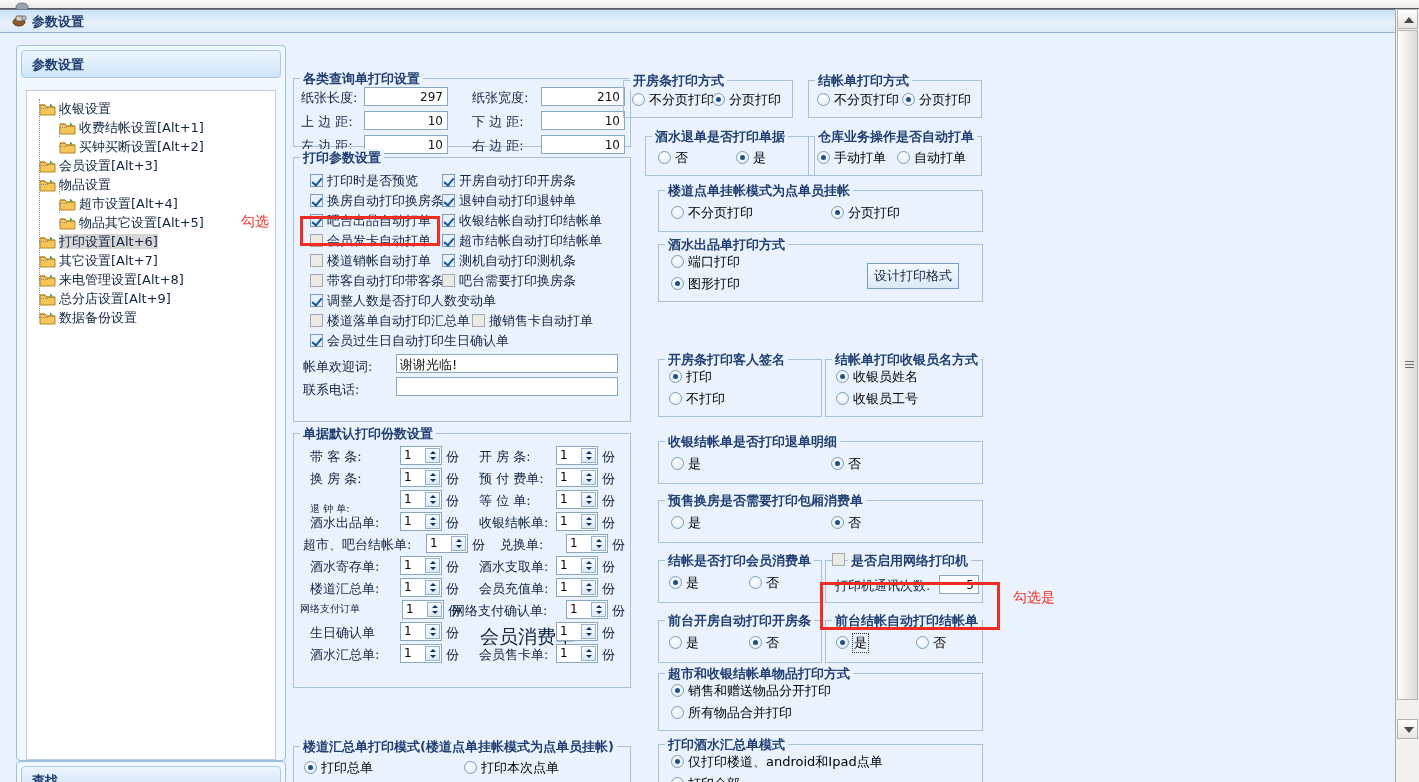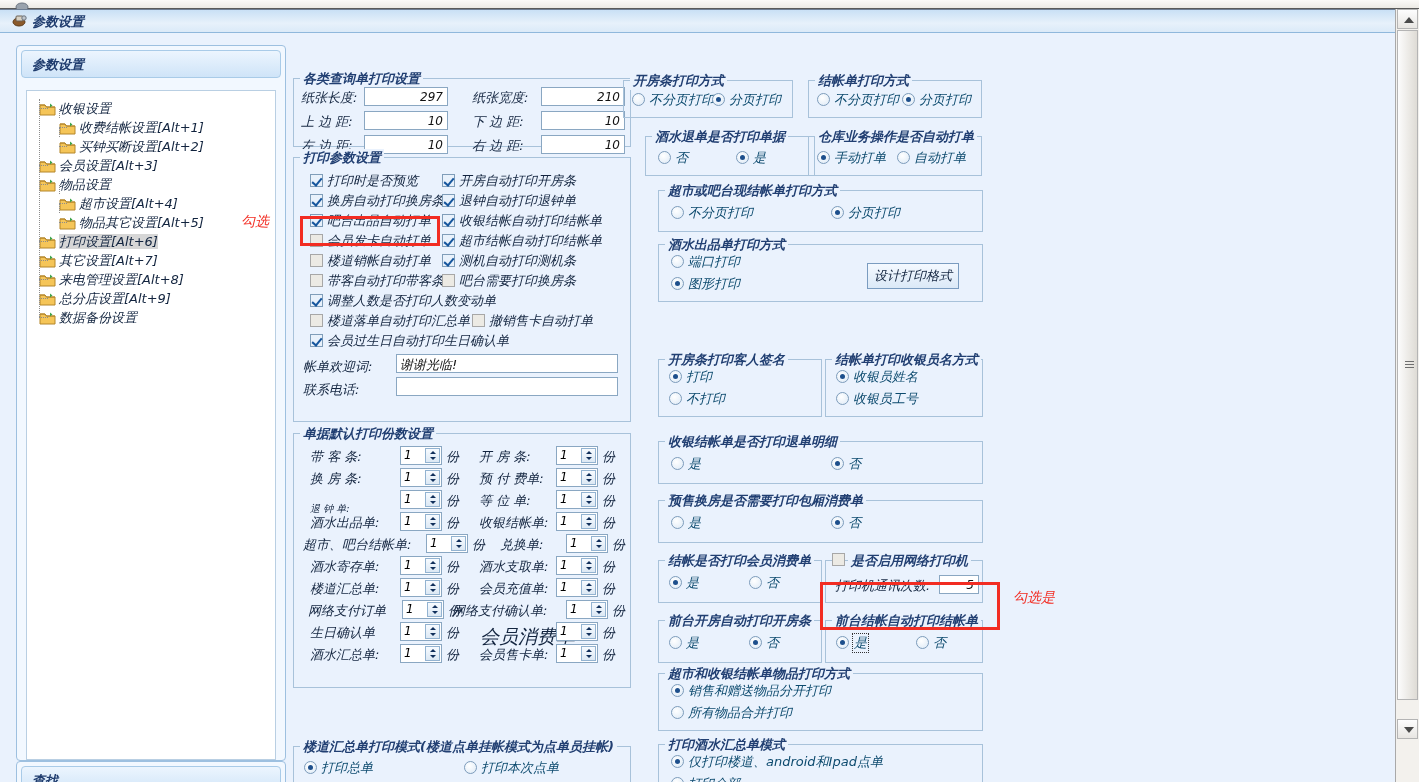--- a/index.html
+++ b/index.html
@@ -9,21 +9,21 @@
     font-family:"DejaVu Sans","Liberation Sans",sans-serif;
     font-size:12px;color:#16325c;
     position:relative;
   }
   
   #desktop{position:absolute;inset:0;background:#e9e6e0;}
   #winTop{position:absolute;left:0;top:0;width:1419px;height:8px;
       background:linear-gradient(#fbfaf8,#eceae5);border-bottom:1px solid #5a5a5a;}
   #winIcon{position:absolute;left:14px;top:0px;width:18px;height:14px;}
   #mainWin{position:absolute;left:0;top:9px;width:1396px;height:773px;background:#eef5fd;
-      border-top:1px solid #6f7f94;font-style:italic;}
+      border-top:1px solid #6f7f94;}
   #titleBar{position:absolute;left:0;top:0;width:1396px;height:22px;
       background:linear-gradient(#c9e0f5,#e7f1fb 60%,#dbeaf8);
       border-bottom:1px solid #8fb8dc;}
   #titleBar .tIcon{position:absolute;left:12px;top:3px;width:16px;height:16px;}
   #titleBar .tTxt{position:absolute;left:32px;top:3px;font-weight:bold;font-size:13px;color:#1f3c6e;}
   #clientArea{position:absolute;left:0;top:23px;width:1396px;height:750px;background:#eaf2fd;}
 
   
   #vscroll{position:absolute;right:0;top:9px;width:23px;height:773px;background:#f3f1ed;
      border-left:1px solid #a9a9a9;}
@@ -75,21 +75,21 @@
   .cb.off{background:#eceae4;border-color:#a7a7a7;}
   .cbrow{position:absolute;white-space:nowrap;}
   .cbrow .t{position:absolute;left:17px;top:-2px;font-size:13px;color:#12243f;}
 
   
   .rb{position:absolute;width:13px;height:13px;border-radius:50%;box-sizing:border-box;
      border:1px solid #7d9cbb;background:radial-gradient(circle at 40% 35%,#ffffff,#dce9f6);}
   .rb.on:after{content:"";position:absolute;left:3px;top:3px;width:5px;height:5px;border-radius:50%;
      background:#1d4f8c;}
   .rrow{position:absolute;white-space:nowrap;}
-  .rrow .t{position:absolute;left:17px;top:-2px;font-size:13px;color:#0c4a6e;}
+  .rrow .t{position:absolute;left:17px;top:-2px;font-size:13px;color:#000000;}
   .rrow.focus .t{outline:1px dotted #333;padding:0 1px;}
 
   
   .spin{position:absolute;box-sizing:border-box;border:1px solid #8aa7c2;background:#fff;height:19px;}
   .spin .v{position:absolute;left:3px;top:1px;font-size:12px;color:#000;}
   .spin .btn{position:absolute;right:1px;top:1px;width:15px;height:15px;
      background:linear-gradient(#f7fbff,#dce8f4);border:1px solid #93b3d1;box-sizing:border-box;}
   .spin .btn:before{content:"";position:absolute;left:4px;top:2px;border-left:3px solid transparent;
      border-right:3px solid transparent;border-bottom:3px solid #11305c;}
   .spin .btn:after{content:"";position:absolute;left:4px;top:8px;border-left:3px solid transparent;
@@ -384,21 +384,21 @@
             <div class="v">1</div>
             <div class="btn"></div>
           </div>
           <div class="lbl" style="position:absolute;left:152px;top:146px;font-size:13px">份</div>
           <div class="lbl" style="position:absolute;left:185px;top:146px;font-size:13px">会员充值单:</div>
           <div class="spin" style="left:262px;top:144px;width:42px">
             <div class="v">1</div>
             <div class="btn"></div>
           </div>
           <div class="lbl" style="position:absolute;left:308px;top:146px;font-size:13px">份</div>
-          <div class="lbl" style="position:absolute;left:14px;top:168px;font-size:13px">网络支付订单</div>
+          <div class="lbl" style="position:absolute;left:6px;top:168px;font-size:10px">网络支付订单</div>
           <div class="spin" style="left:108px;top:166px;width:42px">
             <div class="v">1</div>
             <div class="btn"></div>
           </div>
           <div class="lbl" style="position:absolute;left:154px;top:168px;font-size:13px">份</div>
           <div class="lbl" style="position:absolute;left:158px;top:168px;font-size:13px">网络支付确认单:</div>
           <div class="spin" style="left:272px;top:166px;width:42px">
             <div class="v">1</div>
             <div class="btn"></div>
           </div>
@@ -480,21 +480,21 @@
           <div class="rrow" style="left:8px;top:14px">
             <div class="rb on" style="left:0;top:0;position:absolute"></div>
             <span class="t">手动打单</span>
           </div>
           <div class="rrow" style="left:88px;top:14px">
             <div class="rb " style="left:0;top:0;position:absolute"></div>
             <span class="t">自动打单</span>
           </div>
         </div>
         <div class="grp" style="left:38px;top:157px;width:325px;height:42px">
-          <div class="cap">超市或吧台现结帐单打印方式</div>
+          <div class="cap">楼道点单挂帐模式为点单员挂帐</div>
           <div class="rrow" style="left:12px;top:15px">
             <div class="rb " style="left:0;top:0;position:absolute"></div>
             <span class="t">不分页打印</span>
           </div>
           <div class="rrow" style="left:172px;top:15px">
             <div class="rb on" style="left:0;top:0;position:absolute"></div>
             <span class="t">分页打印</span>
           </div>
         </div>
         <div class="grp" style="left:38px;top:326px;width:164px;height:58px">

